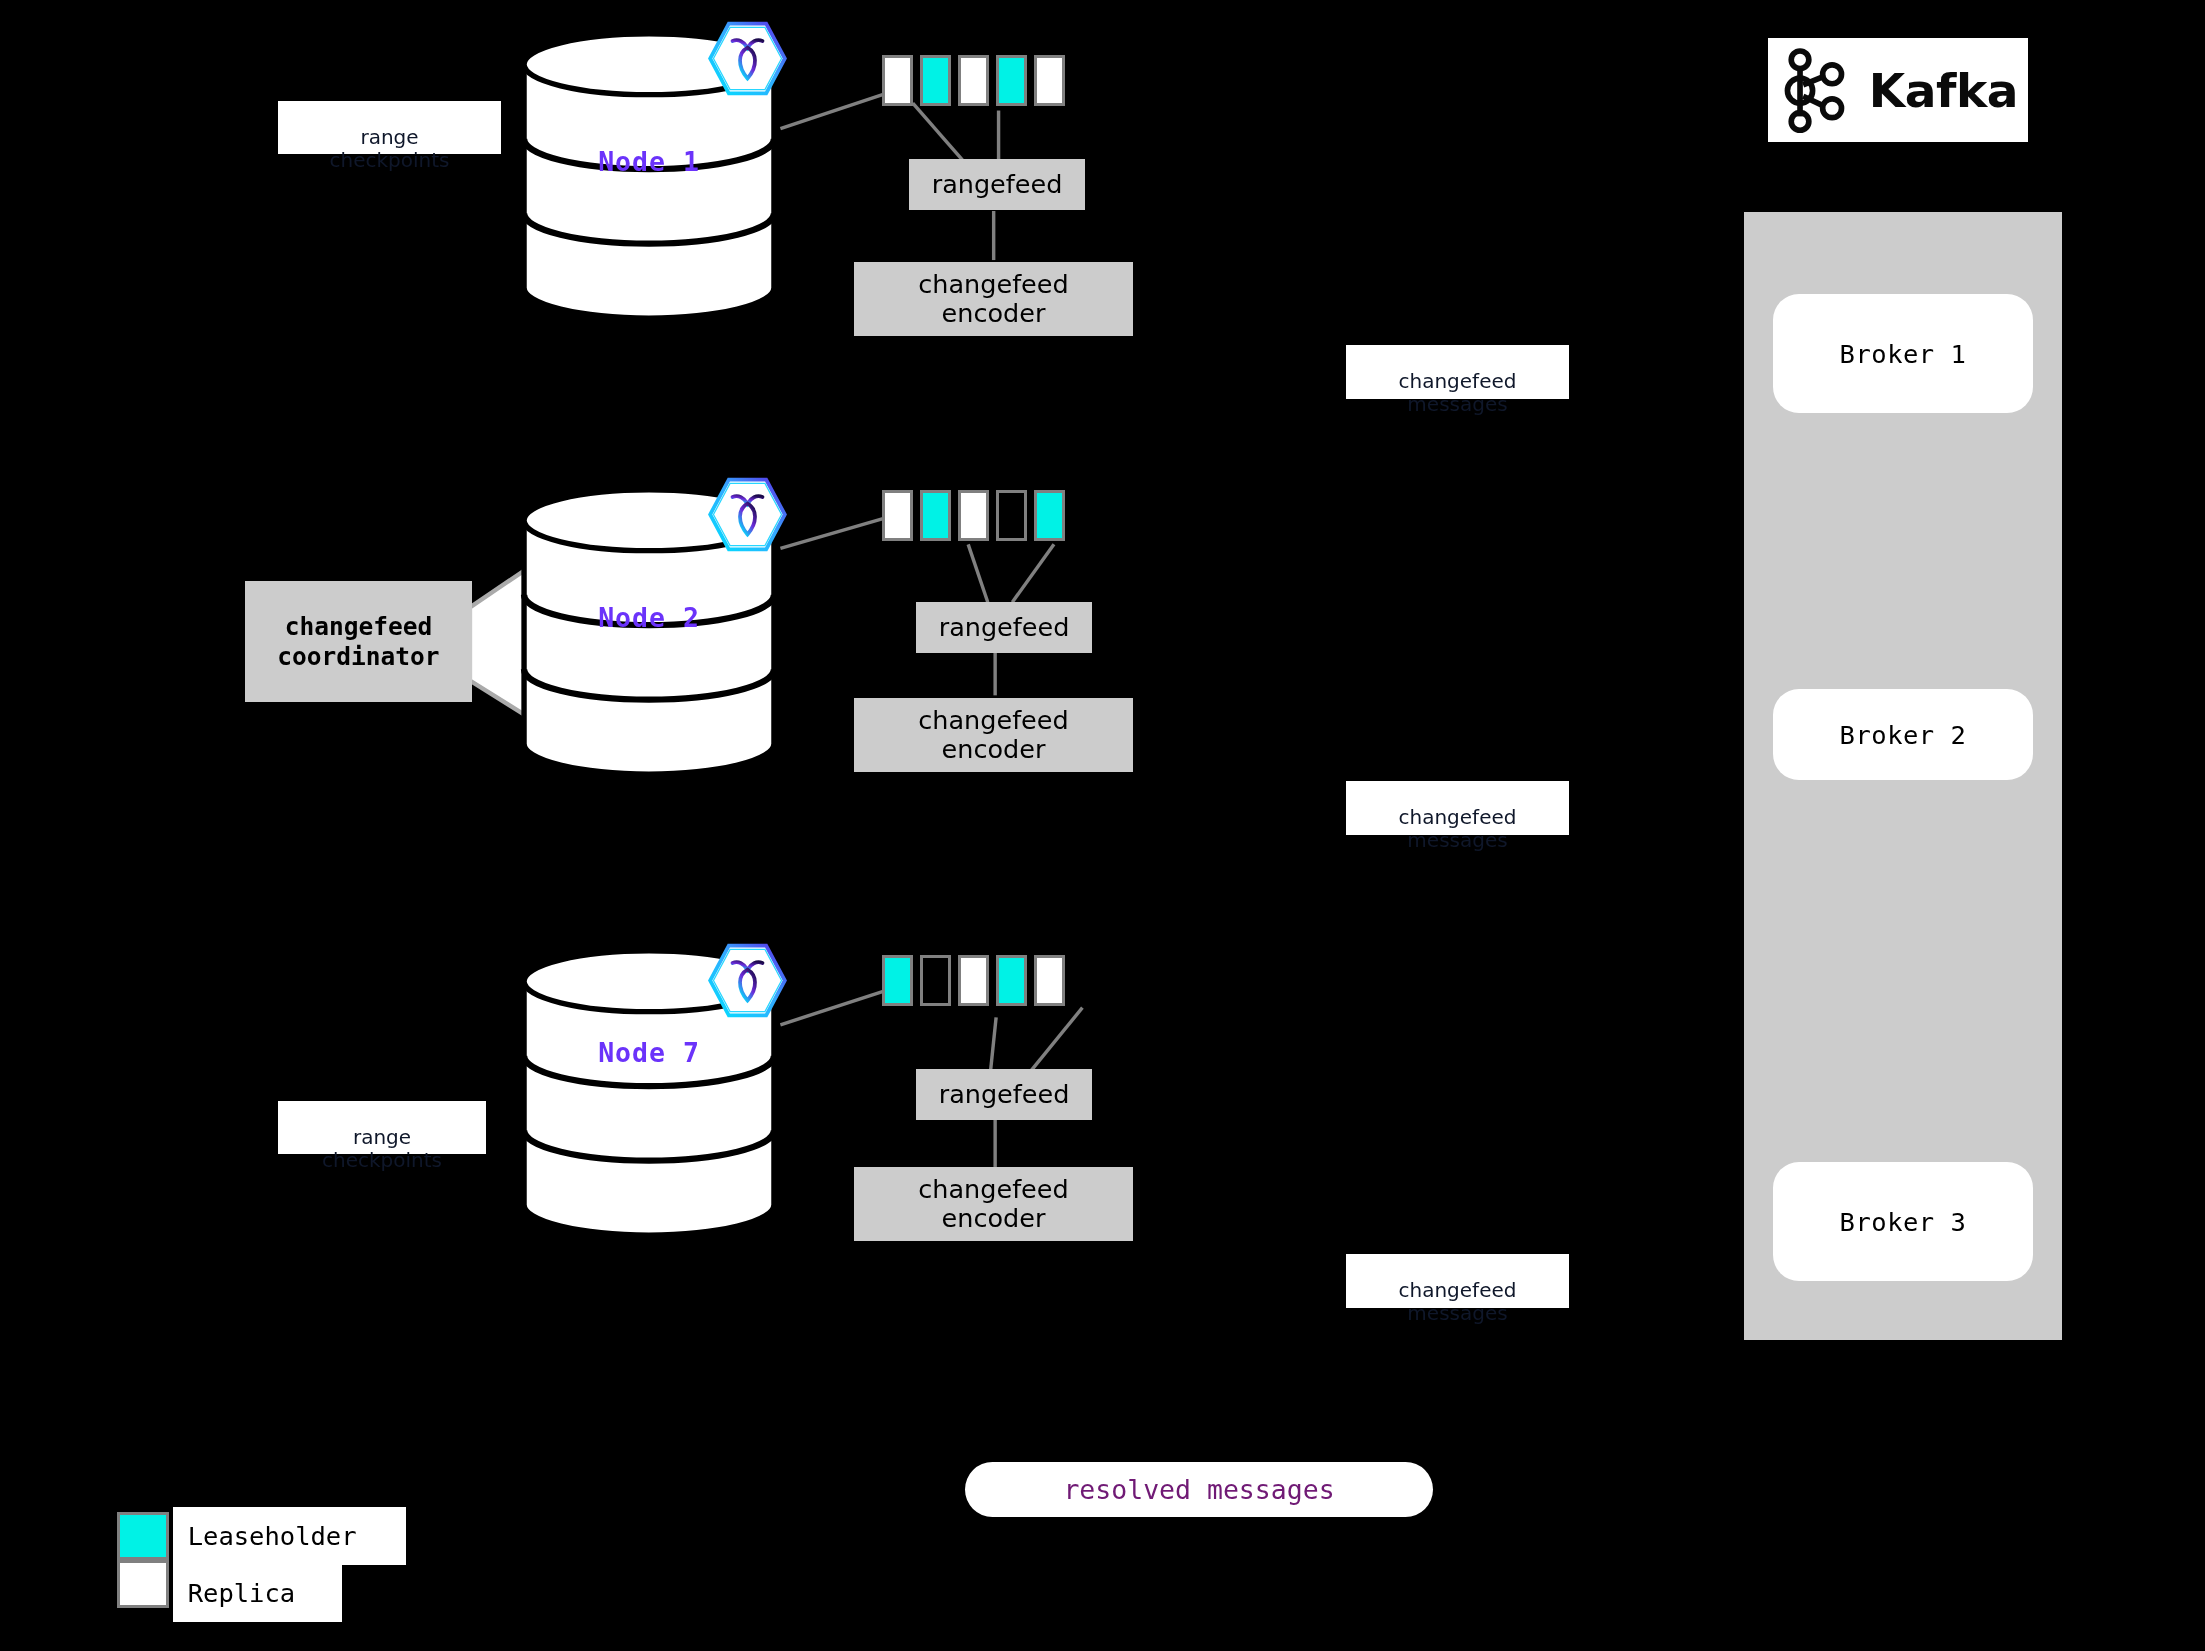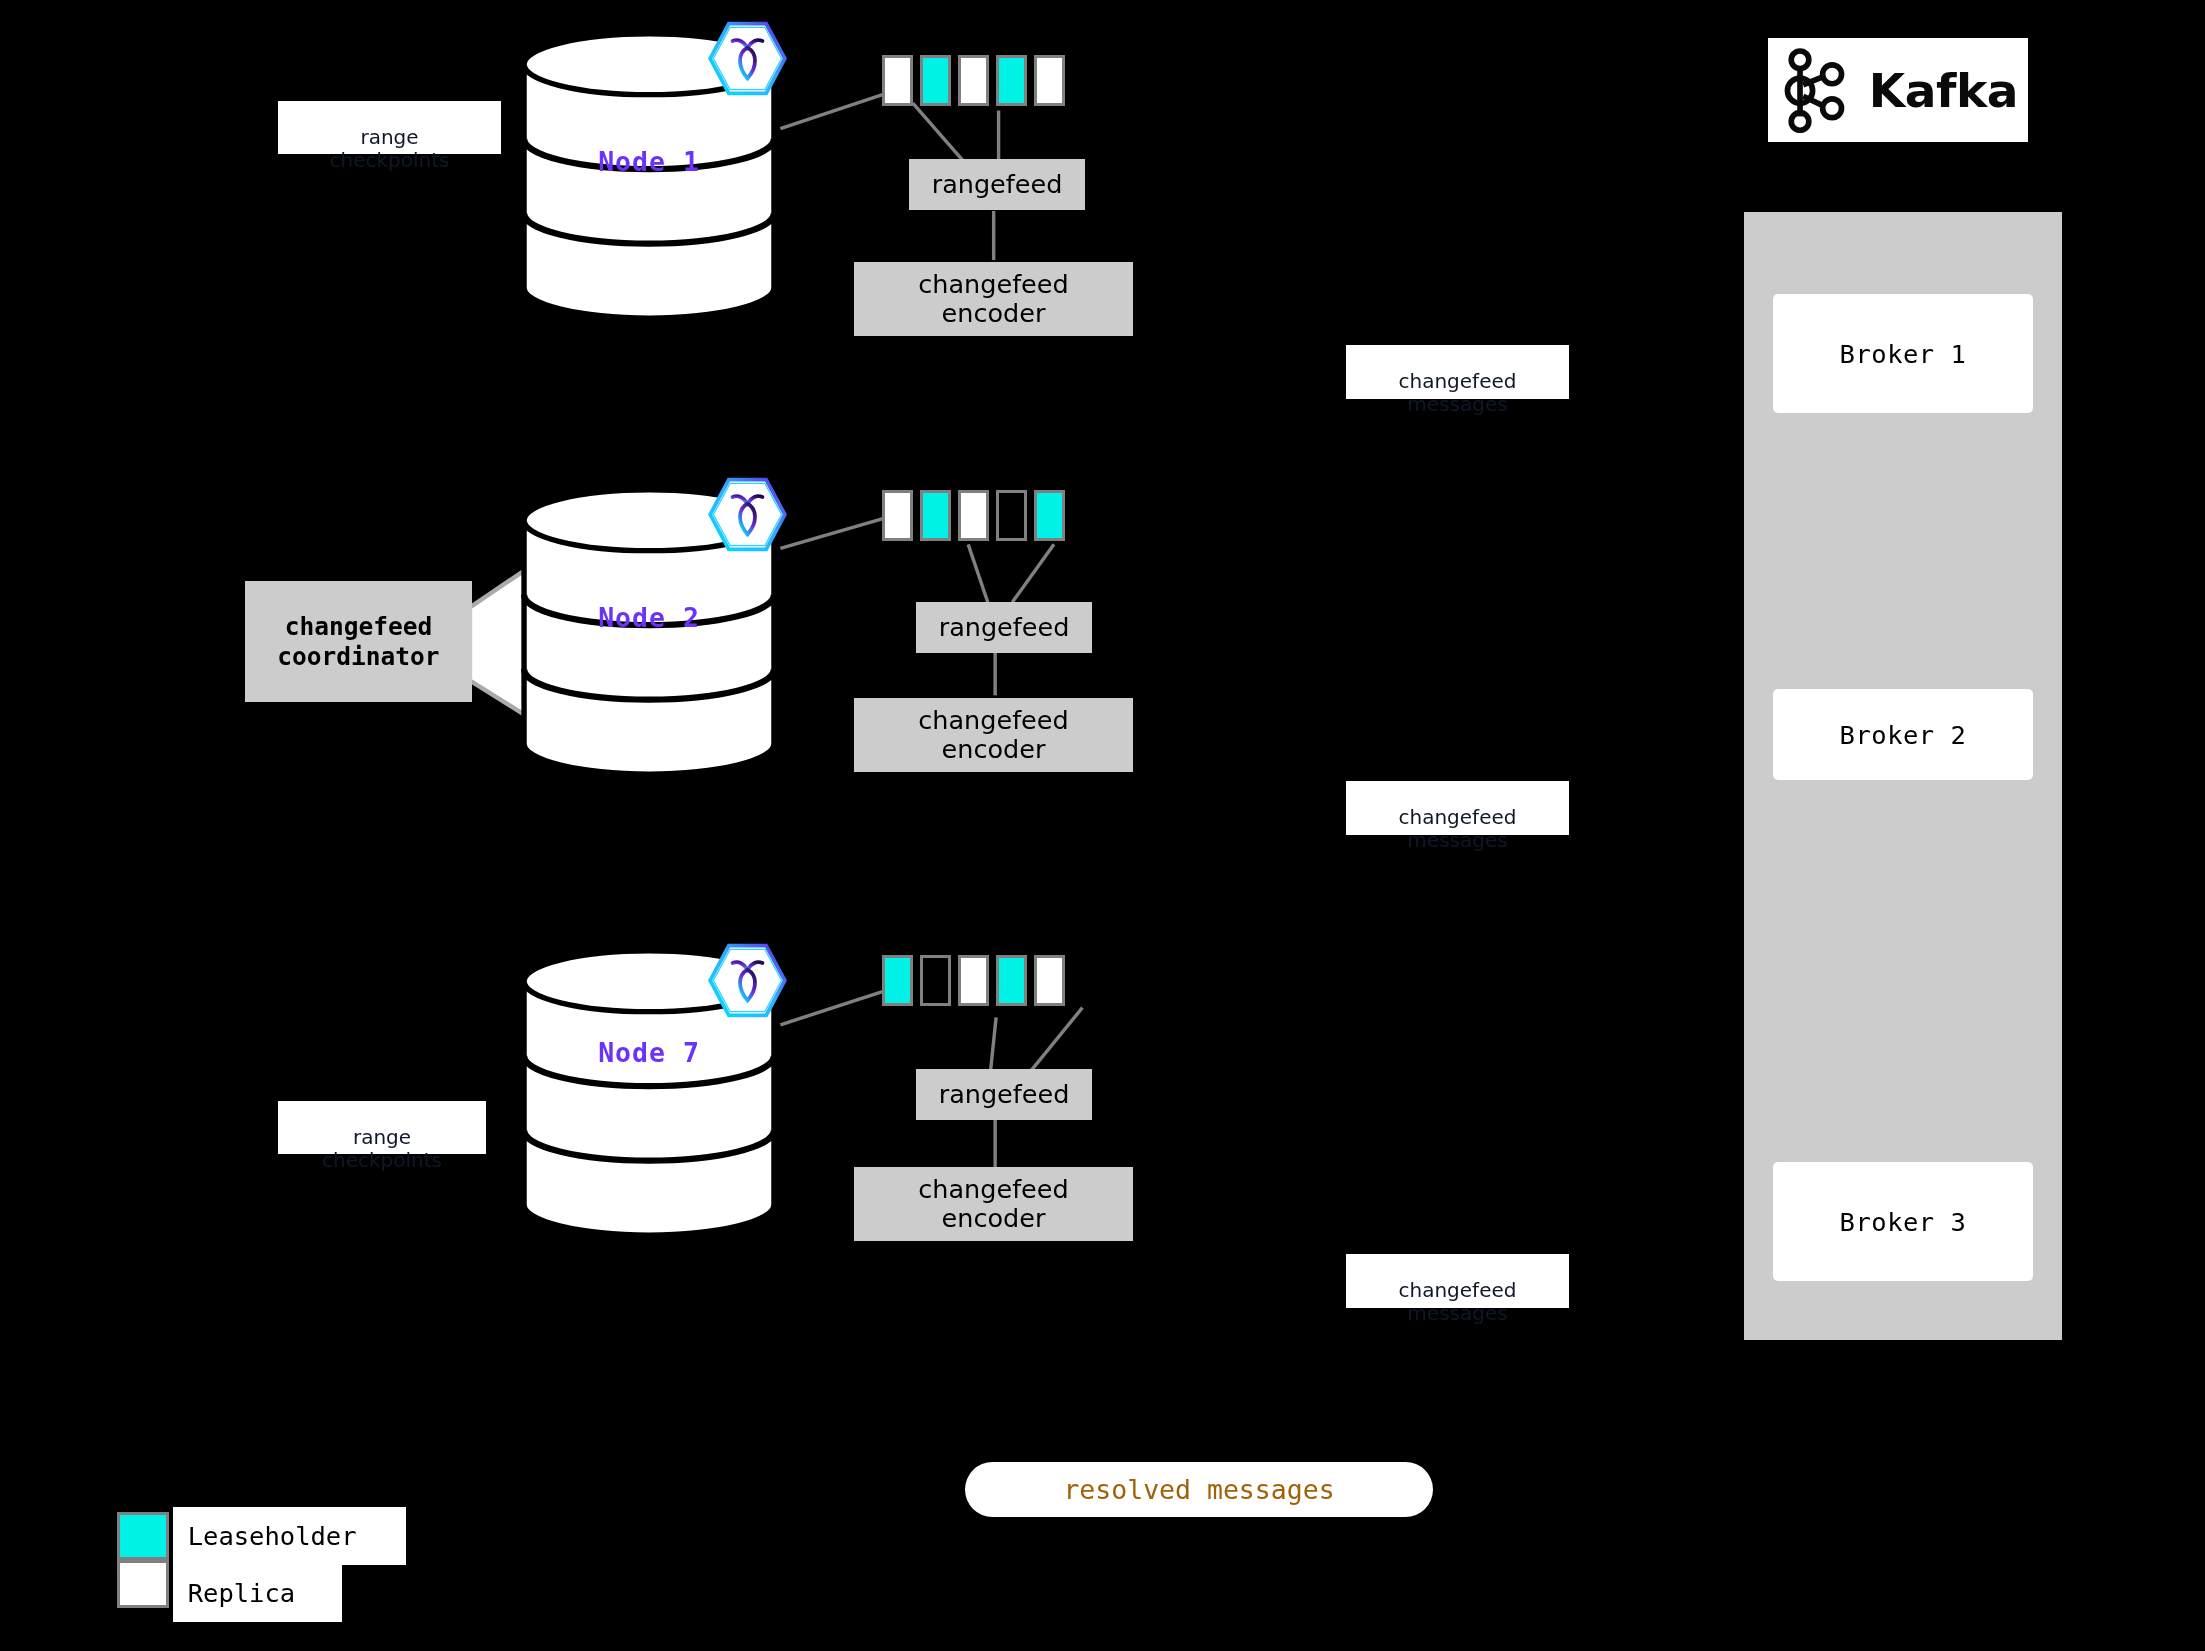--- a/index.html
+++ b/index.html
@@ -131,41 +131,41 @@
   }
 
   
   .broker-panel {
     position: absolute;
     background: #CCCCCC;
   }
   .broker {
     position: absolute;
     background: #FFFFFF;
-    border-radius: 5px;
+    border-radius: 26px;
     display: flex;
     align-items: center;
     justify-content: center;
     font-family: "DejaVu Sans Mono", monospace;
     font-size: 25.5px;
     color: #000000;
     letter-spacing: 0.5px;
   }
 
   
   .pill {
     position: absolute;
     background: #FFFFFF;
     border-radius: 4902px;
     display: flex;
     align-items: center;
     justify-content: center;
     font-family: "DejaVu Sans Mono", monospace;
     font-size: 26.5px;
-    color: #a16207;
+    color: #701a75;
     letter-spacing: 0px;
   }
 
   
   .legend-swatch {
     position: absolute;
     width: 52px;
     height: 48px;
     border: 3.4px solid #808080;
     box-sizing: border-box;

